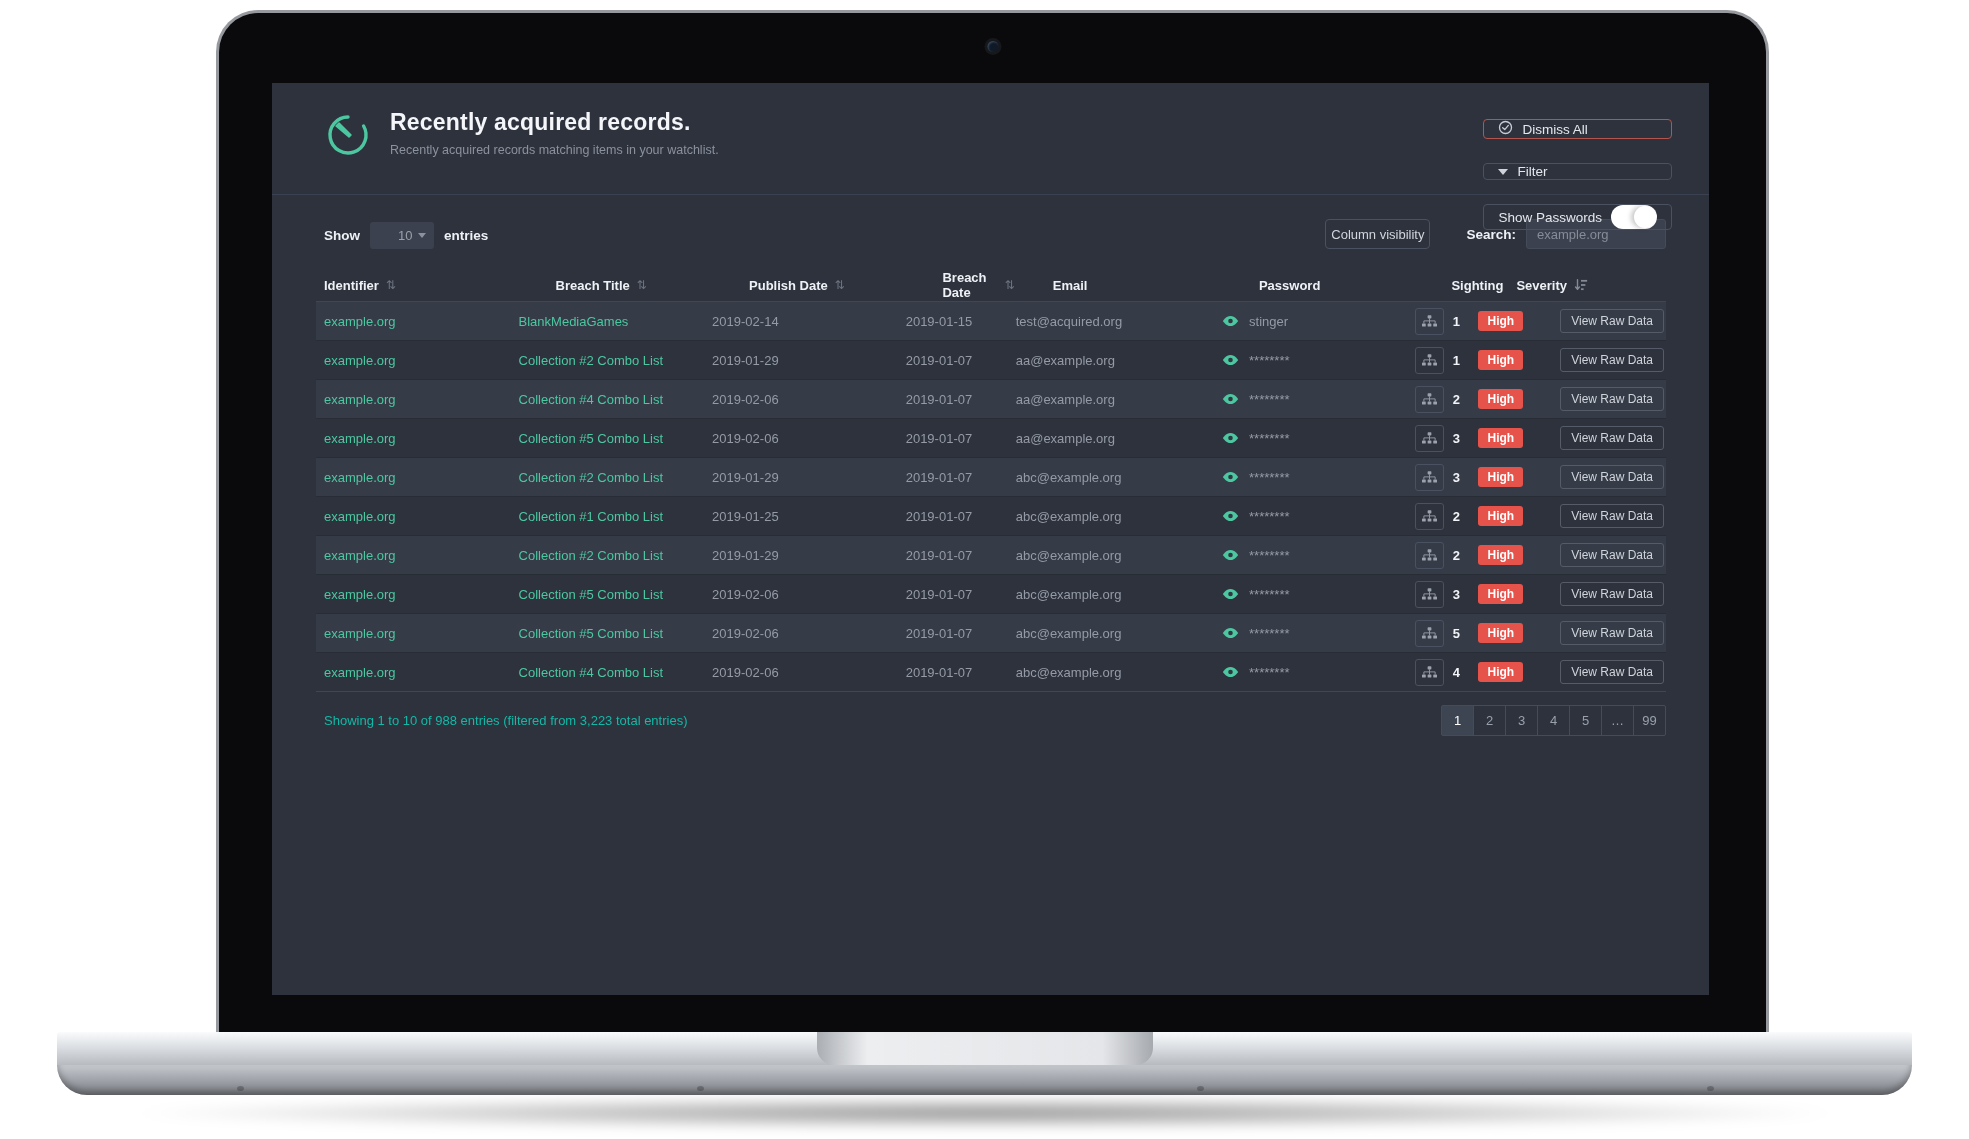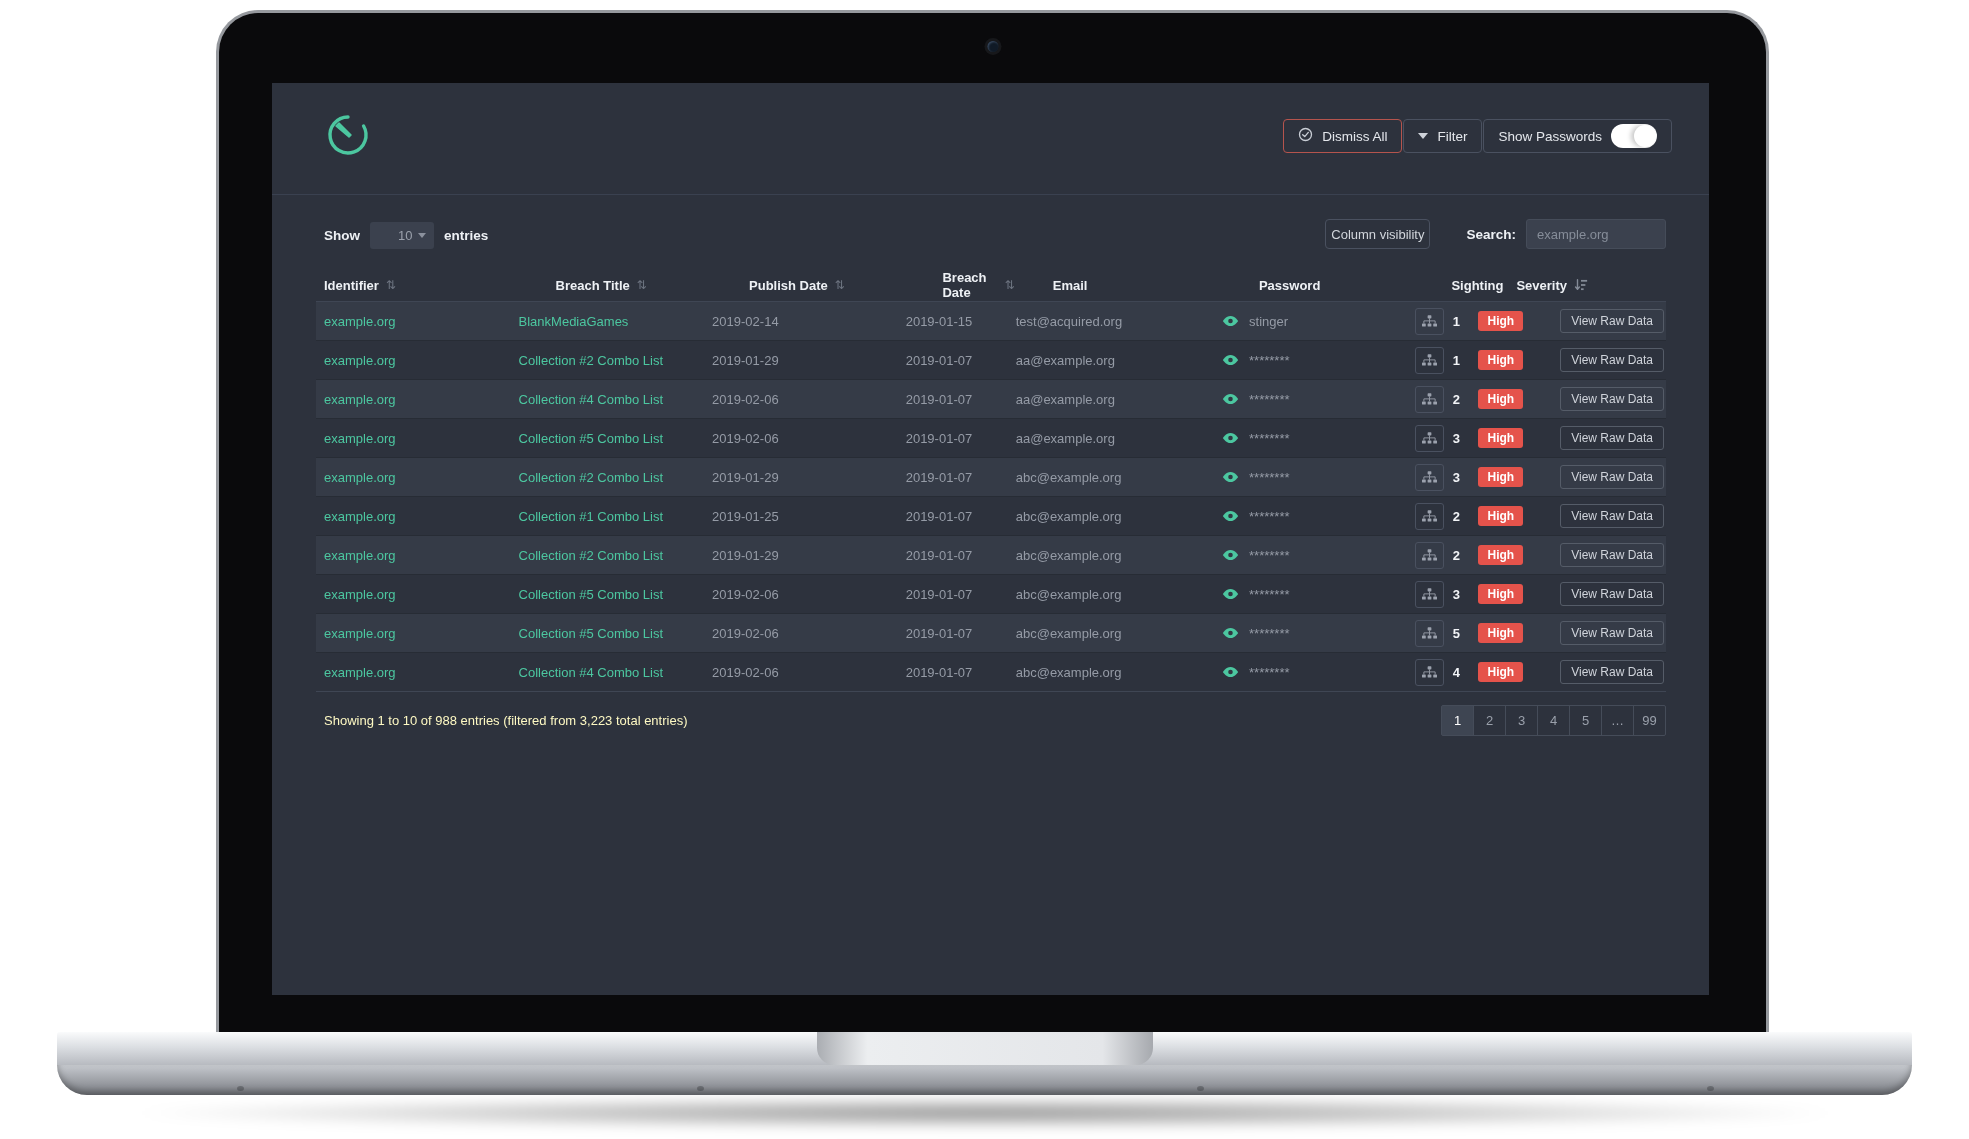--- a/index.html
+++ b/index.html
@@ -47,21 +47,21 @@
     filter:blur(6px);
   }
 
   
   .app-header{position:relative;height:112px;box-sizing:border-box;padding:26px 37px 0 52px;
     display:flex;justify-content:space-between;border-bottom:1px solid #3a4150;}
   .head-left{display:flex;align-items:flex-start;gap:18px;}
   .timer{width:48px;height:48px;margin-top:2px;}
   .titles h1{margin:0;color:#f4f6f9;font-size:23px;font-weight:700;letter-spacing:.2px;}
   .titles p{margin:7px 0 0;color:#8b919d;font-size:12.5px;}
-  .head-actions{display:flex;gap:1px;margin-top:10px;}
+  .head-actions{display:flex;gap:24px;margin-top:10px;flex-direction:column;}
   .btn{
     display:inline-flex;align-items:center;gap:9px;height:34px;box-sizing:border-box;
     background:transparent;border:1px solid #4a5160;border-radius:4px;
     color:#e4e7ec;font-size:13.5px;padding:0 14px;font-family:inherit;cursor:pointer;
   }
   .btn.dismiss{border-color:#b5544d;}
   .caret{width:0;height:0;border-left:5px solid transparent;border-right:5px solid transparent;border-top:6px solid #cfd3da;}
   .toggle{position:relative;width:46px;height:24px;border-radius:12px;background:#ffffff;display:inline-block;}
   .knob{position:absolute;top:1px;right:1px;width:22px;height:22px;border-radius:50%;background:#fff;
     box-shadow:-3px 0 5px rgba(0,0,0,.22);}
@@ -107,21 +107,21 @@
     font-size:12px;padding:4px 10px;font-family:inherit;cursor:pointer;white-space:nowrap;
   }
   .sitemap-btn{
     display:inline-flex;align-items:center;justify-content:center;width:27px;height:25px;
     border:1px solid #4a5160;border-radius:3px;cursor:pointer;
   }
   .eye{display:inline-flex;cursor:pointer;}
 
   
   .tfoot{display:flex;justify-content:space-between;align-items:center;padding:13px 43px 0 52px;}
-  .summary{color:#fef9c3;font-size:13px;}
+  .summary{color:#14b8a6;font-size:13px;}
   .pager{display:flex;}
   .page{
     min-width:33px;height:31px;box-sizing:border-box;border:1px solid #454c59;margin-left:-1px;
     display:flex;align-items:center;justify-content:center;color:#9aa0ab;font-size:13px;cursor:pointer;
   }
   .page:first-child{margin-left:0;border-radius:2px 0 0 2px;}
   .page:last-child{border-radius:0 2px 2px 0;}
   .page.active{background:#3e4552;color:#ffffff;}
 </style>
 </head>
@@ -136,20 +136,24 @@
     <div class="display">
 
       <div class="app-header">
         <div class="head-left">
           <span class="timer">
             <svg viewBox="0 0 48 48" width="48" height="48">
               <path d="M 24 6 A 18 18 0 1 0 39.6 15" fill="none" stroke="#4cc7a0" stroke-width="3.4" stroke-linecap="round"></path>
               <path d="M25 26 L12 15 L15 12 L27 24 Z" fill="#4cc7a0" stroke="#4cc7a0" stroke-width="1.5" stroke-linejoin="round"></path>
             </svg>
           </span>
+          <div class="titles">
+            <h1>Recently acquired records.</h1>
+            <p>Recently acquired records matching items in your watchlist.</p>
+          </div>
         </div>
         <div class="head-actions">
           <button class="btn dismiss">
             <span>
               <svg viewBox="0 0 16 16" width="15" height="15">
                 <circle cx="8" cy="8" r="6.4" fill="none" stroke="#c9ced6" stroke-width="1.4"></circle>
                 <path d="M5 8.2 L7.2 10.2 L11 5.8" fill="none" stroke="#c9ced6" stroke-width="1.4" stroke-linecap="round" stroke-linejoin="round"></path>
               </svg>
             </span>
             <span>Dismiss All</span>

